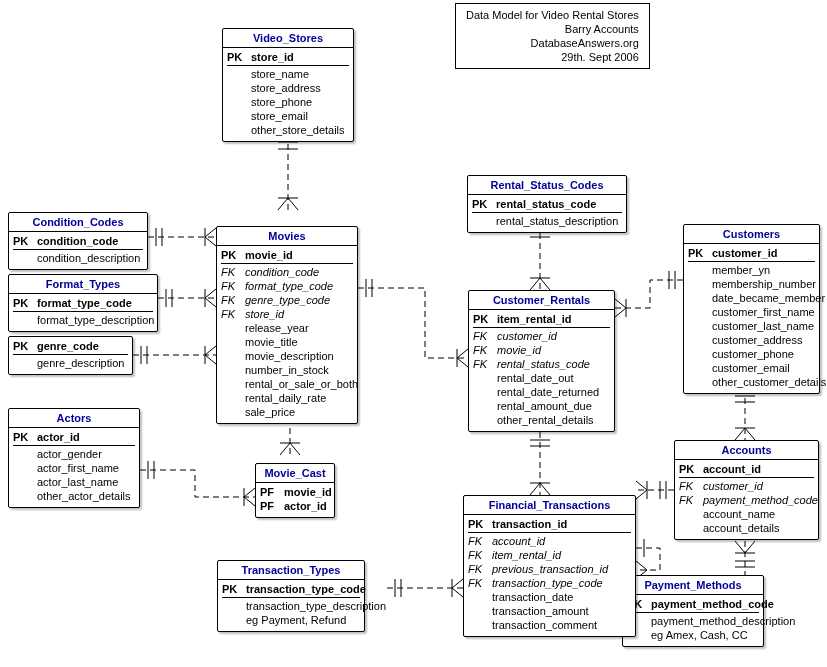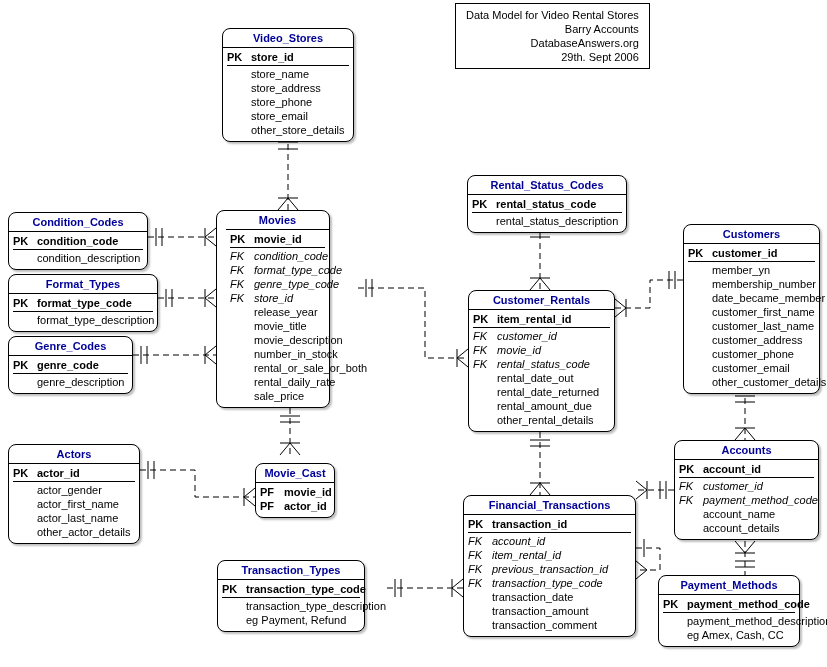--- a/index.html
+++ b/index.html
@@ -9,21 +9,21 @@
     background: #fff;
     width: 827px;
     height: 667px;
     position: relative;
     overflow: hidden;
   }
   .entity {
     position: absolute;
     background: #fff;
     border: 1px solid #000;
-    border-radius: 8px;
+    border-radius: 2px;
     box-shadow: 2px 2px 2px rgba(0,0,0,0.25);
     box-sizing: border-box;
   }
   .entity .title {
     text-align: center;
     font-weight: bold;
     color: #000099;
     padding: 3px 8px;
     border-bottom: 1px solid #000;
     white-space: nowrap;
@@ -221,34 +221,33 @@
         <div class="nm bold">format_type_code</div>
       </div>
       <div class="pk-sep"></div>
       <div class="row">
         <div class="kc"></div>
         <div class="nm">format_type_description</div>
       </div>
     </div>
   </div>
 <div id="e-genre_codes" class="entity" style="left:8px;   top:336px; width:125px;">
-    <div class="title">Genre_Codes</div>
     <div class="body">
       <div class="row">
         <div class="kc">PK</div>
         <div class="nm bold">genre_code</div>
       </div>
       <div class="pk-sep"></div>
       <div class="row">
         <div class="kc"></div>
         <div class="nm">genre_description</div>
       </div>
     </div>
   </div>
-<div id="e-actors" class="entity" style="left:8px;   top:408px; width:132px;margin-top:36px;">
+<div id="e-actors" class="entity" style="left:8px;   top:408px; width:132px;">
     <div class="title">Actors</div>
     <div class="body">
       <div class="row">
         <div class="kc">PK</div>
         <div class="nm bold">actor_id</div>
       </div>
       <div class="pk-sep"></div>
       <div class="row">
         <div class="kc"></div>
         <div class="nm">actor_gender</div>
@@ -260,21 +259,21 @@
       <div class="row">
         <div class="kc"></div>
         <div class="nm">actor_last_name</div>
       </div>
       <div class="row">
         <div class="kc"></div>
         <div class="nm">other_actor_details</div>
       </div>
     </div>
   </div>
-<div id="e-movies" class="entity" style="left:216px; top:210px; width:114px;padding-left:9px;">
+<div id="e-movies" class="entity" style="left:216px; top:226px; width:142px;">
     <div class="title">Movies</div>
     <div class="body">
       <div class="row">
         <div class="kc">PK</div>
         <div class="nm bold">movie_id</div>
       </div>
       <div class="pk-sep"></div>
       <div class="row">
         <div class="kc fk">FK</div>
         <div class="nm ital">condition_code</div>
@@ -451,21 +450,21 @@
       <div class="row">
         <div class="kc"></div>
         <div class="nm">account_name</div>
       </div>
       <div class="row">
         <div class="kc"></div>
         <div class="nm">account_details</div>
       </div>
     </div>
   </div>
-<div id="e-payment_methods" class="entity" style="left:658px; top:575px; width:142px;">
+<div id="e-payment_methods" class="entity" style="left:622px; top:575px; width:142px;">
     <div class="title">Payment_Methods</div>
     <div class="body">
       <div class="row">
         <div class="kc">PK</div>
         <div class="nm bold">payment_method_code</div>
       </div>
       <div class="pk-sep"></div>
       <div class="row">
         <div class="kc"></div>
         <div class="nm">payment_method_description</div>

